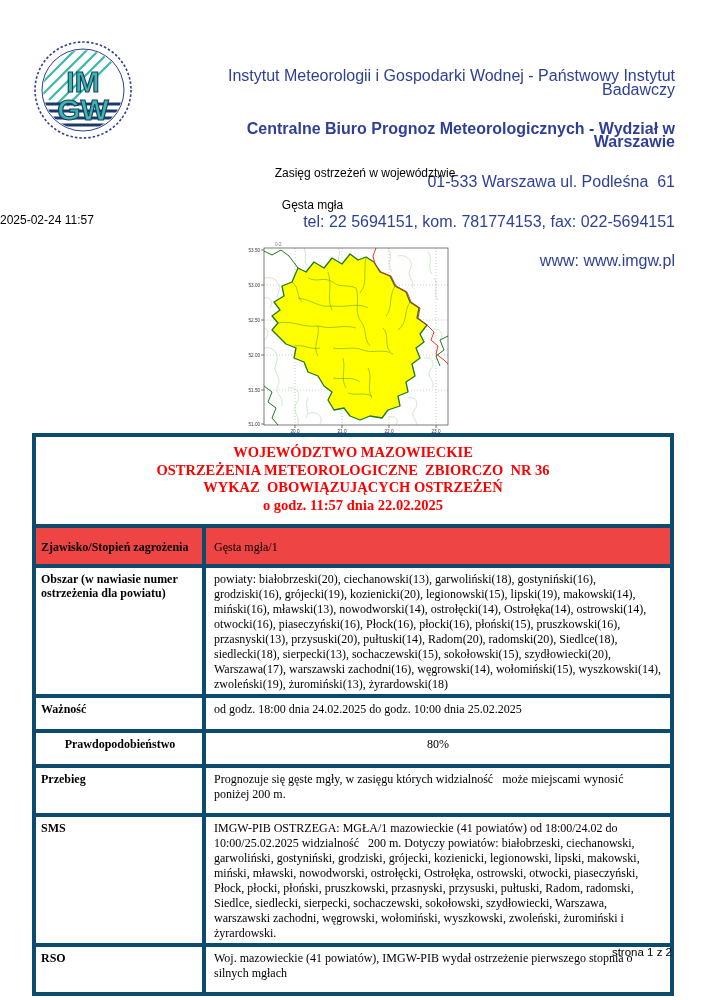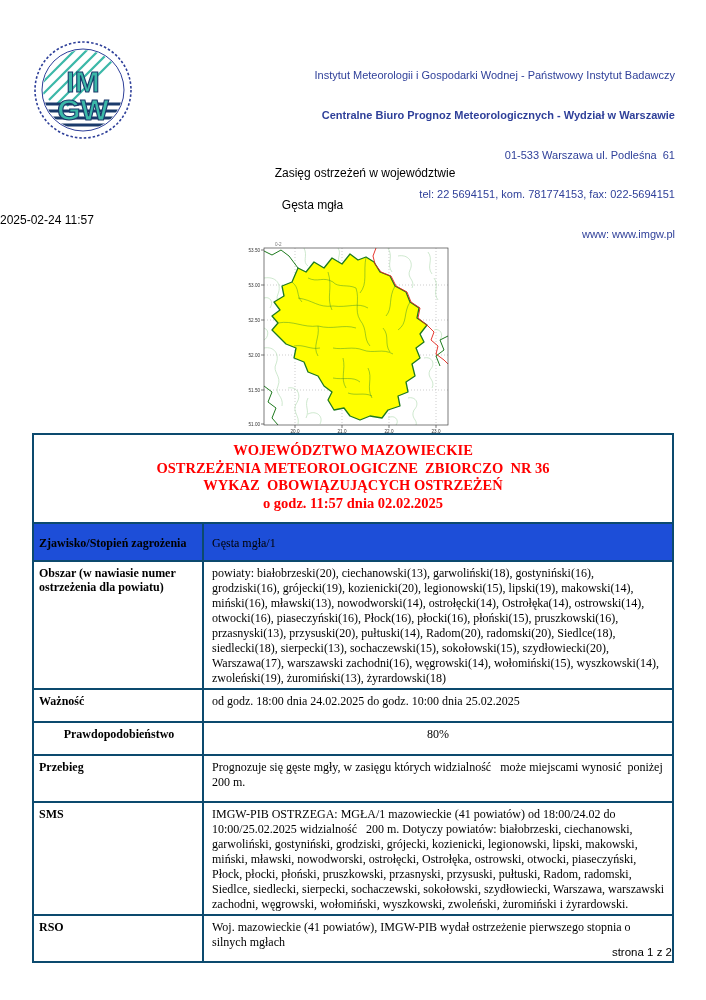--- a/index.html
+++ b/index.html
@@ -5,42 +5,42 @@
   html,body{margin:0;padding:0;}
   body{background:#888;}
   .page{
     position:relative;width:706px;height:1000px;background:#fff;margin:0 auto;
     font-family:"Liberation Sans",sans-serif;color:#000;overflow:hidden;
   }
   
   .logo{position:absolute;left:33px;top:40px;width:100px;height:100px;}
   .org-block{
     position:absolute;top:43px;right:31px;width:480px;text-align:right;
-    color:#2E3F99;font-size:11px;line-height:13.2px;white-space:pre-wrap;
+    color:#2E3F99;font-size:16px;line-height:13.2px;white-space:pre-wrap;
   }
   .org-block .bold{font-weight:bold;}
   
   .intro-scope{position:absolute;left:0;top:166px;width:730px;text-align:center;font-size:12px;}
   .intro-phenomenon{position:absolute;left:0;top:198px;width:625px;text-align:center;font-size:12px;}
   .intro-datetime{position:absolute;left:0;top:213px;width:706px;text-align:left;font-size:12px;}
   
   .map-wrap{position:absolute;left:248px;top:238px;width:210px;height:196px;}
   
   .warn-table{
     position:absolute;left:32px;top:433px;width:642px;
     border-collapse:collapse;table-layout:fixed;
     font-family:"Liberation Serif",serif;font-size:12px;
   }
-  .warn-table td{border:2px solid #0c4a6e;vertical-align:top;overflow:hidden;}
+  .warn-table td{border:4px solid #0c4a6e;vertical-align:top;overflow:hidden;}
   .warn-table{border:2px solid #000;}
   .title-cell{height:79px;text-align:center;color:#FF0000;font-weight:bold;font-size:14.5px;line-height:17.5px;padding-top:7px;}
   .title-cell div{white-space:pre-wrap;}
   .lbl{font-weight:bold;padding:4px 3px 2px 5px;line-height:14px;}
   .val{padding:4px 8px 2px 8px;line-height:15px;white-space:pre-wrap;}
-  .row-phenomenon td{background:#1d4ed8;height:30px;vertical-align:middle;}
+  .row-phenomenon td{background:#ef4444;height:30px;vertical-align:middle;}
   .row-area td{height:118px;}
   .row-validity td{height:25px;}
   .row-probability td{height:25px;text-align:center;}
   .row-course td{height:39px;margin-left:40px;}
   .row-sms td{height:100px;}
   .row-rso td{height:39px;}
   
   .page-number{position:absolute;top:946px;right:34px;font-size:11.5px;}
 </style>
 </head>
@@ -198,21 +198,21 @@
     <colgroup>
         <col style="width:170px">
         <col>
       </colgroup>
     <tbody>
         <tr>
       <td class="title-cell" colspan="2">
         <div>WOJEWÓDZTWO MAZOWIECKIE</div>
         <div>OSTRZEŻENIA METEOROLOGICZNE  ZBIORCZO  NR 36</div>
         <div>WYKAZ  OBOWIĄZUJĄCYCH OSTRZEŻEŃ</div>
-        <div>o godz. 11:57 dnia 02.02.2025</div>
+        <div>o godz. 11:57 dnia 22.02.2025</div>
       </td>
     </tr>
     <tr class="row-phenomenon">
       <td class="lbl">Zjawisko/Stopień zagrożenia</td>
       <td class="val">Gęsta mgła/1</td>
     </tr>
     <tr class="row-area">
       <td class="lbl">Obszar (w nawiasie numer ostrzeżenia dla powiatu)</td>
       <td class="val">powiaty: białobrzeski(20), ciechanowski(13), garwoliński(18), gostyniński(16), grodziski(16), grójecki(19), kozienicki(20), legionowski(15), lipski(19), makowski(14), miński(16), mławski(13), nowodworski(14), ostrołęcki(14), Ostrołęka(14), ostrowski(14), otwocki(16), piaseczyński(16), Płock(16), płocki(16), płoński(15), pruszkowski(16), przasnyski(13), przysuski(20), pułtuski(14), Radom(20), radomski(20), Siedlce(18), siedlecki(18), sierpecki(13), sochaczewski(15), sokołowski(15), szydłowiecki(20), Warszawa(17), warszawski zachodni(16), węgrowski(14), wołomiński(15), wyszkowski(14), zwoleński(19), żuromiński(13), żyrardowski(18)</td>
     </tr>

